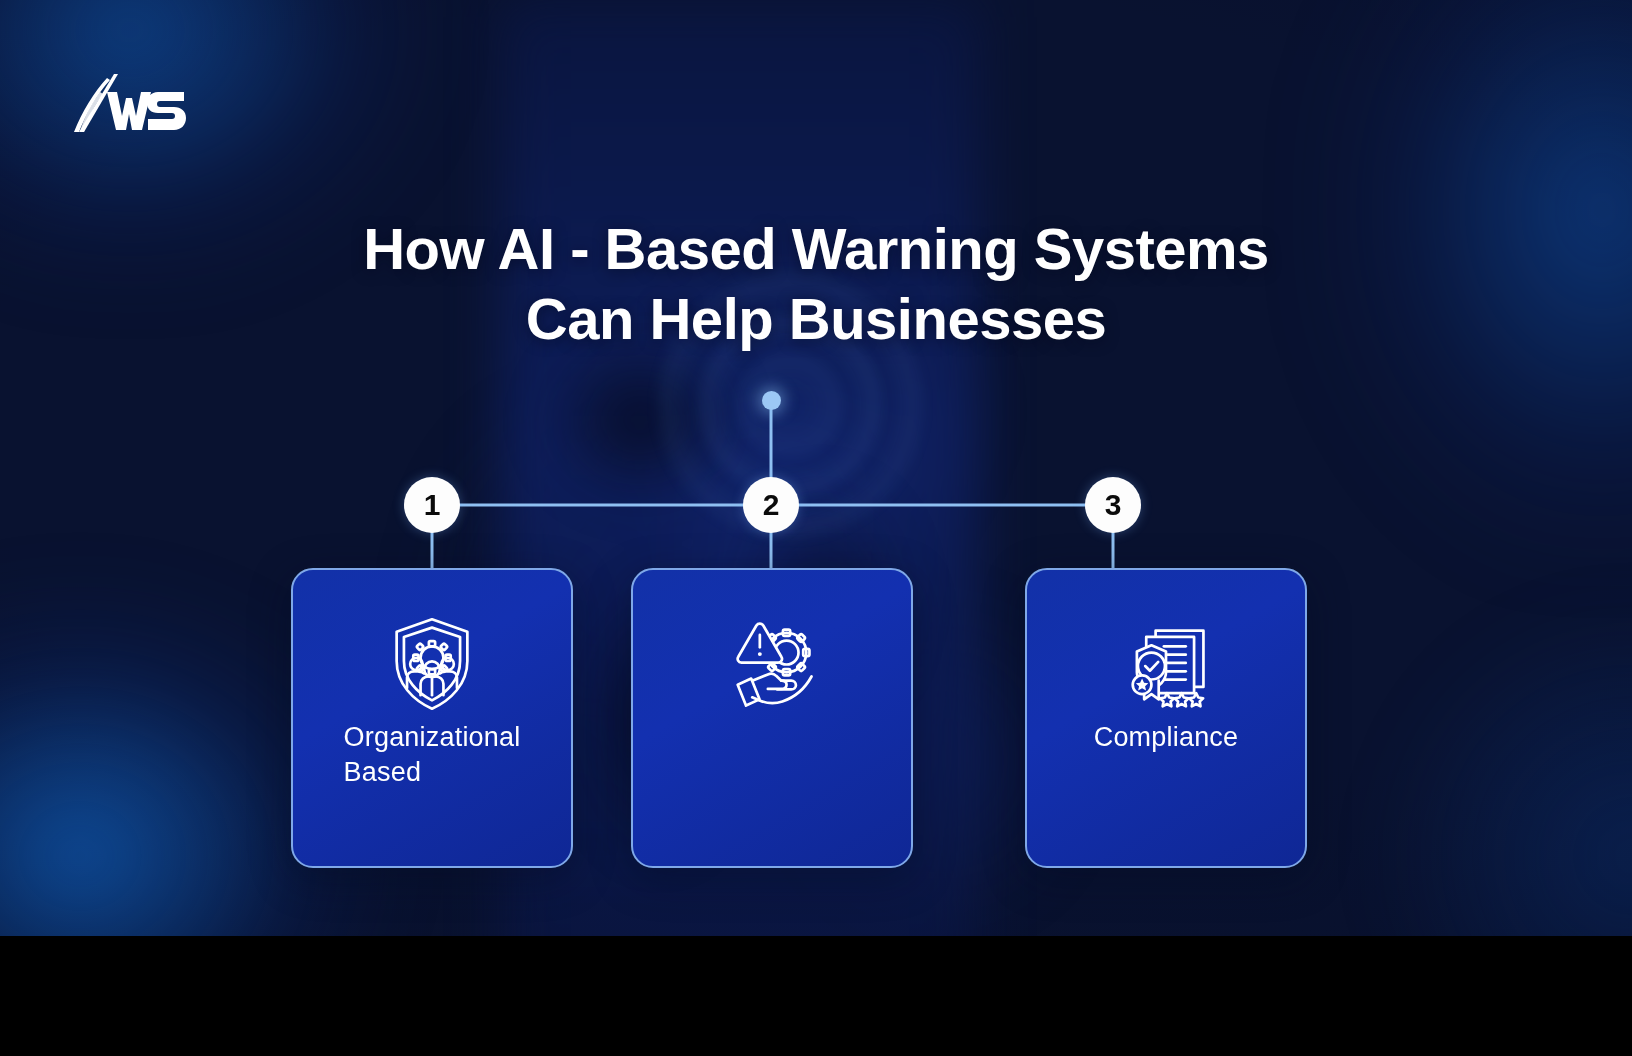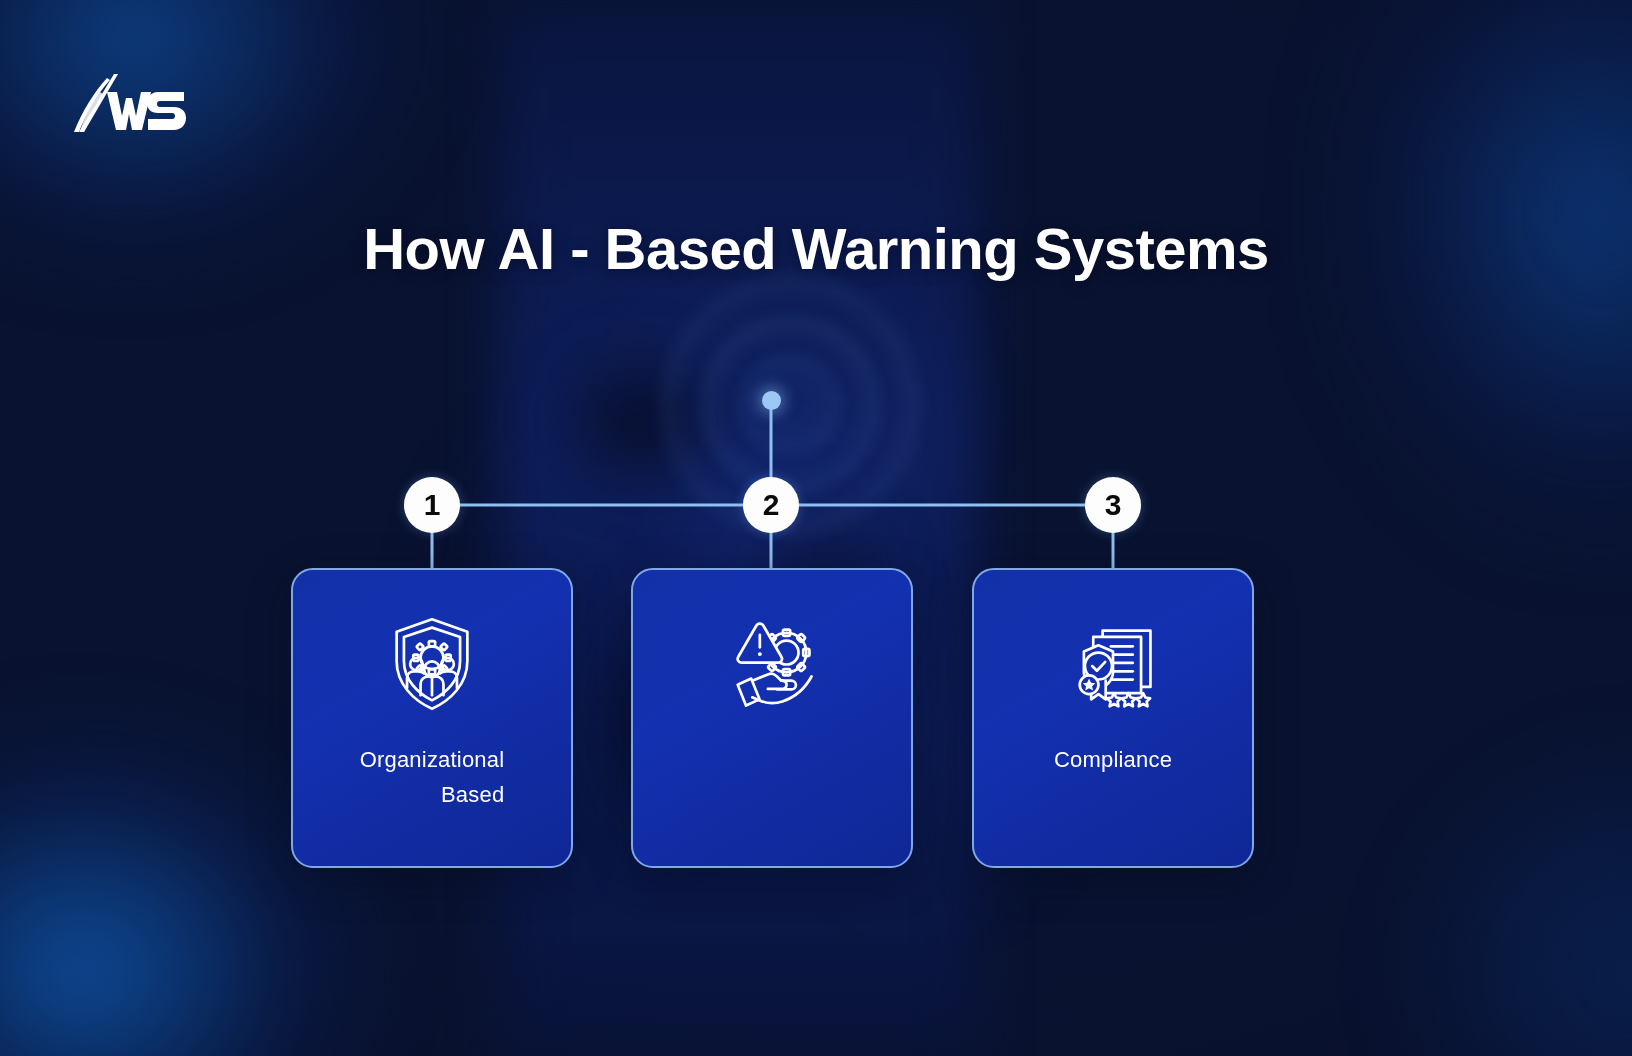--- a/index.html
+++ b/index.html
@@ -4,21 +4,21 @@
 <title>AI-Based Warning Systems Infographic</title>
 <style>
   html, body {
     margin: 0;
     padding: 0;
     background: #000;
   }
   #stage {
     position: relative;
     width: 1632px;
-    height: 1056px;
+    height: 936px;
     overflow: hidden;
     font-family: "Liberation Sans", sans-serif;
     background: #14532d;
   }
 
   
   .bg-base {
     position: absolute;
     inset: 0;
     background: #091230;
@@ -205,27 +205,26 @@
   }
   .card-icon {
     margin-top: 38px;
     width: 112px;
     height: 112px;
     display: flex;
     align-items: center;
     justify-content: center;
   }
   .card-label {
-    margin-top: 22px;
     padding: 0 18px;
-    text-align: right;
+    text-align: left;
     color: #ffffff;
     font-family: "Liberation Sans", sans-serif;
     font-weight: 300;
-    font-size: 22px;
+    font-size: 27px;
     line-height: 35px;
     letter-spacing: .2px;
   }
 
   svg { display: block; }
 </style>
 </head>
 <body>
 
 <div id="stage">
@@ -252,20 +251,21 @@
 
         <path d="M41,20 L51,20 L56,44 L60,26 L66,26 L70,44 L75,20 L85,20 L76,58 L66,58 L63,42 L60,58 L50,58 Z"></path>
 
         <path d="M118,20 L92,20 C85,20 81,25 81,31 C81,37 85,41 92,41 L106,41 C108,41 109,42 109,44 C109,46 108,47 106,47 L82,47 L82,58 L108,58 C115,58 120,53 120,46 C120,39 115,35 108,35 L94,35 C92,35 91,34 91,32 C91,30 92,29 94,29 L118,29 Z"></path>
       </g>
     </svg>
   </div>
 
   <h1 class="heading">
     <span class="line">How AI - Based Warning Systems</span>
+    <span class="line">Can Help Businesses</span>
   </h1>
 
   <svg class="connectors" viewBox="0 0 1632 1056">
 
     <line x1="432" y1="505" x2="1113" y2="505" stroke="#8fc0f2" stroke-width="3"></line>
 
     <line x1="771" y1="400" x2="771" y2="505" stroke="#8fc0f2" stroke-width="3"></line>
 
     <line x1="432" y1="505" x2="432" y2="570" stroke="#8fc0f2" stroke-width="3"></line>
     <line x1="771" y1="505" x2="771" y2="570" stroke="#8fc0f2" stroke-width="3"></line>
@@ -342,21 +342,21 @@
         <circle cx="38.3" cy="40.5" r="1.9" fill="#ffffff" stroke="none"></circle>
 
         <path d="M31 66 L46 60 C49 58.8 52 59.4 54 61.4 L59 66 H68.5 C71 66 73 68 73 70.4 C73 72.8 71 74.4 68.5 74.4 H55"></path>
         <path d="M59 66 C62 66 64 67.6 64 70 C64 72.4 62 74 59 74 H46"></path>
         <path d="M88 62 C82 73 72 82 60 86 C53 88.4 45 88 38 85 L31 82"></path>
         <path d="M30 64 L38 84 L25 90 L17 70 Z"></path>
       </svg>
     </div>
   </div>
 
-  <div class="card" style="left:972px; top:568px;">
+  <div class="card" style="left:1025px; top:568px;">
     <div class="card-icon">
       <svg viewBox="0 0 100 100" width="104" height="104" fill="none" stroke="#ffffff" stroke-width="2.6" stroke-linecap="round" stroke-linejoin="round">
 
         <path d="M40 18 H86 V72 H40 Z" fill="#1330b0"></path>
 
         <path d="M31 24 H77 V78 H31 Z" fill="#1330b0"></path>
 
         <line x1="48" y1="33" x2="69" y2="33"></line>
         <line x1="48" y1="41" x2="69" y2="41"></line>
         <line x1="41" y1="49" x2="69" y2="49"></line>

